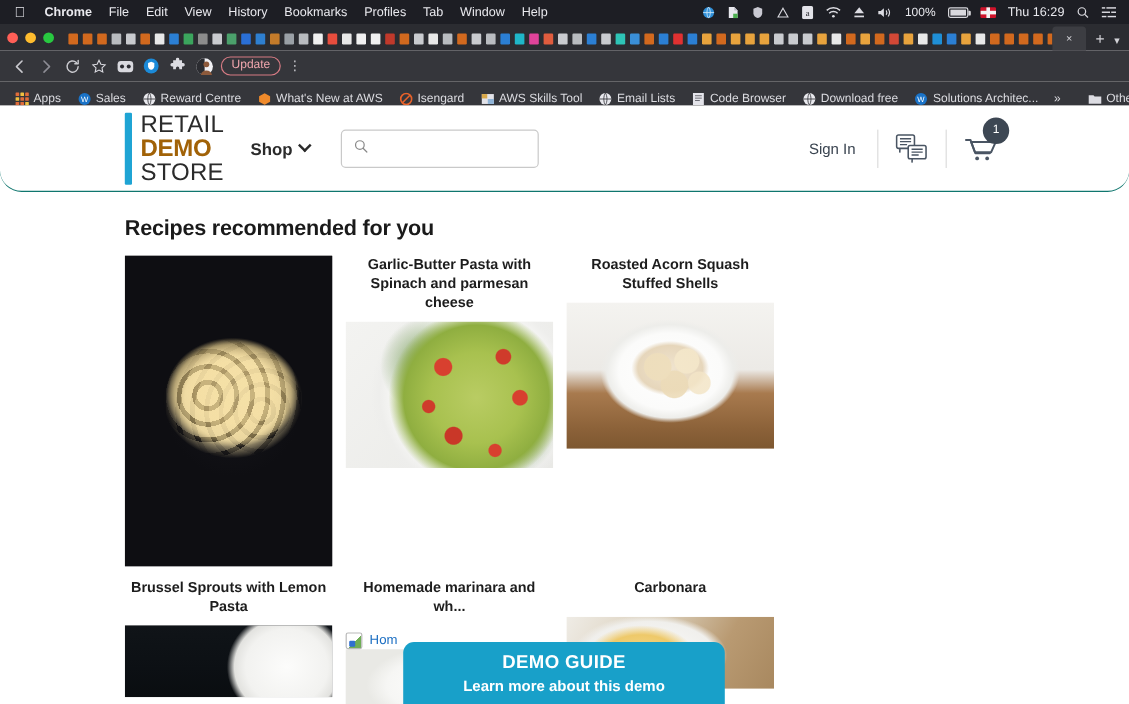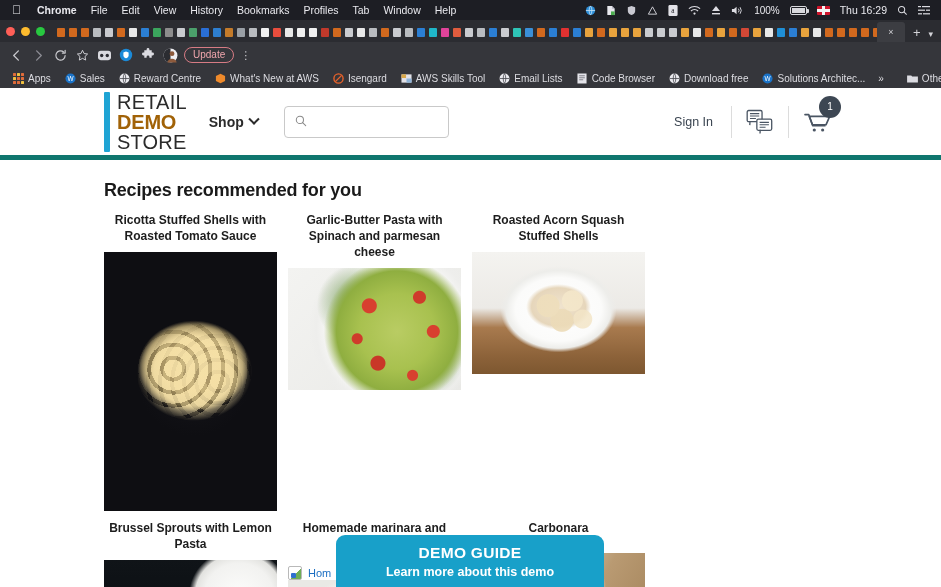--- a/index.html
+++ b/index.html
@@ -77,43 +77,43 @@
   .urltext .dim { color: #9a9aa2; }
   .tbicon { width: 20px; height: 20px; display: flex; align-items: center; justify-content: center; color: #c9c9ce; flex: 0 0 auto; }
   .updatebtn {
     border: 1px solid #d77b84; color: #f0a6ad; border-radius: 10px;
     font-size: 10px; padding: 1px 8px 2px 8px; white-space: nowrap; margin-left: 2px;
   }
   .kebab { color: #c9c9ce; font-size: 11px; padding: 0 4px; letter-spacing: 0; line-height: 1; }
 
   
   .bookmarks {
-    height: 20px; background: #35363b; display: flex; align-items: center;
+    height: 20px; background: #35363b; display: flex; align-items: flex-end;
     padding: 0 6px; gap: 0; font-size: 10px; color: #dcdce1; overflow: hidden;
   }
   .bm { display: flex; align-items: center; gap: 4px; padding: 0 7px; white-space: nowrap; }
   .bm .bmi { width: 11px; height: 11px; border-radius: 2px; flex: 0 0 11px; display:flex; align-items:center; justify-content:center; }
   .bmsep { width: 1px; height: 12px; background: #5a5b62; margin: 0 5px; }
   .bmchev { padding: 0 6px; color: #dcdce1; font-size: 10px; }
   .grid3 {
     width: 11px; height: 11px; display: grid;
     grid-template-columns: repeat(3, 3px); grid-template-rows: repeat(3, 3px);
     gap: 1px;
   }
   .grid3 i { display:block; background: #e06c3a; border-radius: 0.5px; }
   .grid3 i:nth-child(2){background:#f0c040;} .grid3 i:nth-child(3){background:#e06c3a;}
   .grid3 i:nth-child(4){background:#f0c040;} .grid3 i:nth-child(5){background:#e06c3a;}
   .grid3 i:nth-child(7){background:#e06c3a;} .grid3 i:nth-child(9){background:#f0c040;}
 
   
   .page { background: #ffffff; height: 499px; position: relative; overflow: hidden; }
 
   .sitehdr {
-    height: 72px; border-bottom: 5px solid #0f766e; display: flex;
-    align-items: center; padding: 0 0 0 104px;
+    height: 72px; border-bottom: 1px solid #0f766e; display: flex;
+    align-items: center; padding: 0 0 0 104px; border-radius: 18px;
   }
   .logo { display: flex; align-items: stretch; gap: 7px; }
   .logobar { width: 6px; background: #1fa4d4; border-radius: 1px; }
   .logotext { line-height: 1.0; font-size: 20px; letter-spacing: 0.2px; font-weight: 400; color: #2b2b2b; }
   .logotext div { padding: 0; }
   .logotext .l2 { color: #a16207; font-weight: bold; letter-spacing: -0.2px; }
   .shop { margin-left: 22px; font-size: 14px; font-weight: bold; color: #2b2b2b; display: flex; align-items: center; gap: 6px; }
   .chev { width: 8px; height: 8px; border-right: 2px solid #2b2b2b; border-bottom: 2px solid #2b2b2b; transform: rotate(45deg) translate(-2px,-2px); }
   .searchbox {
     margin-left: 26px; width: 165px; height: 32px; border: 1px solid #c9c9c9;
@@ -796,21 +796,20 @@
     </div>
   </div>
 
   <div class="main">
     <div class="rowhead">
       <div class="rowtitle">Recipes recommended for you</div>
     </div>
 
     <div class="grid" id="grid-row1">
         <div class="card">
-          <div class="cardtitle">Ricotta Stuffed Shells with Roasted Tomato Sauce</div>
           <div class="thumb tall">
             <div class="img-shells" style="width: 100%; height: 100%;">
               <div class="speck"></div>
             </div>
           </div>
         </div>
         <div class="card">
           <div class="cardtitle">Garlic-Butter Pasta with Spinach and parmesan cheese</div>
           <div class="thumb short">
             <div class="img-pesto" style="width: 100%; height: 100%;">

